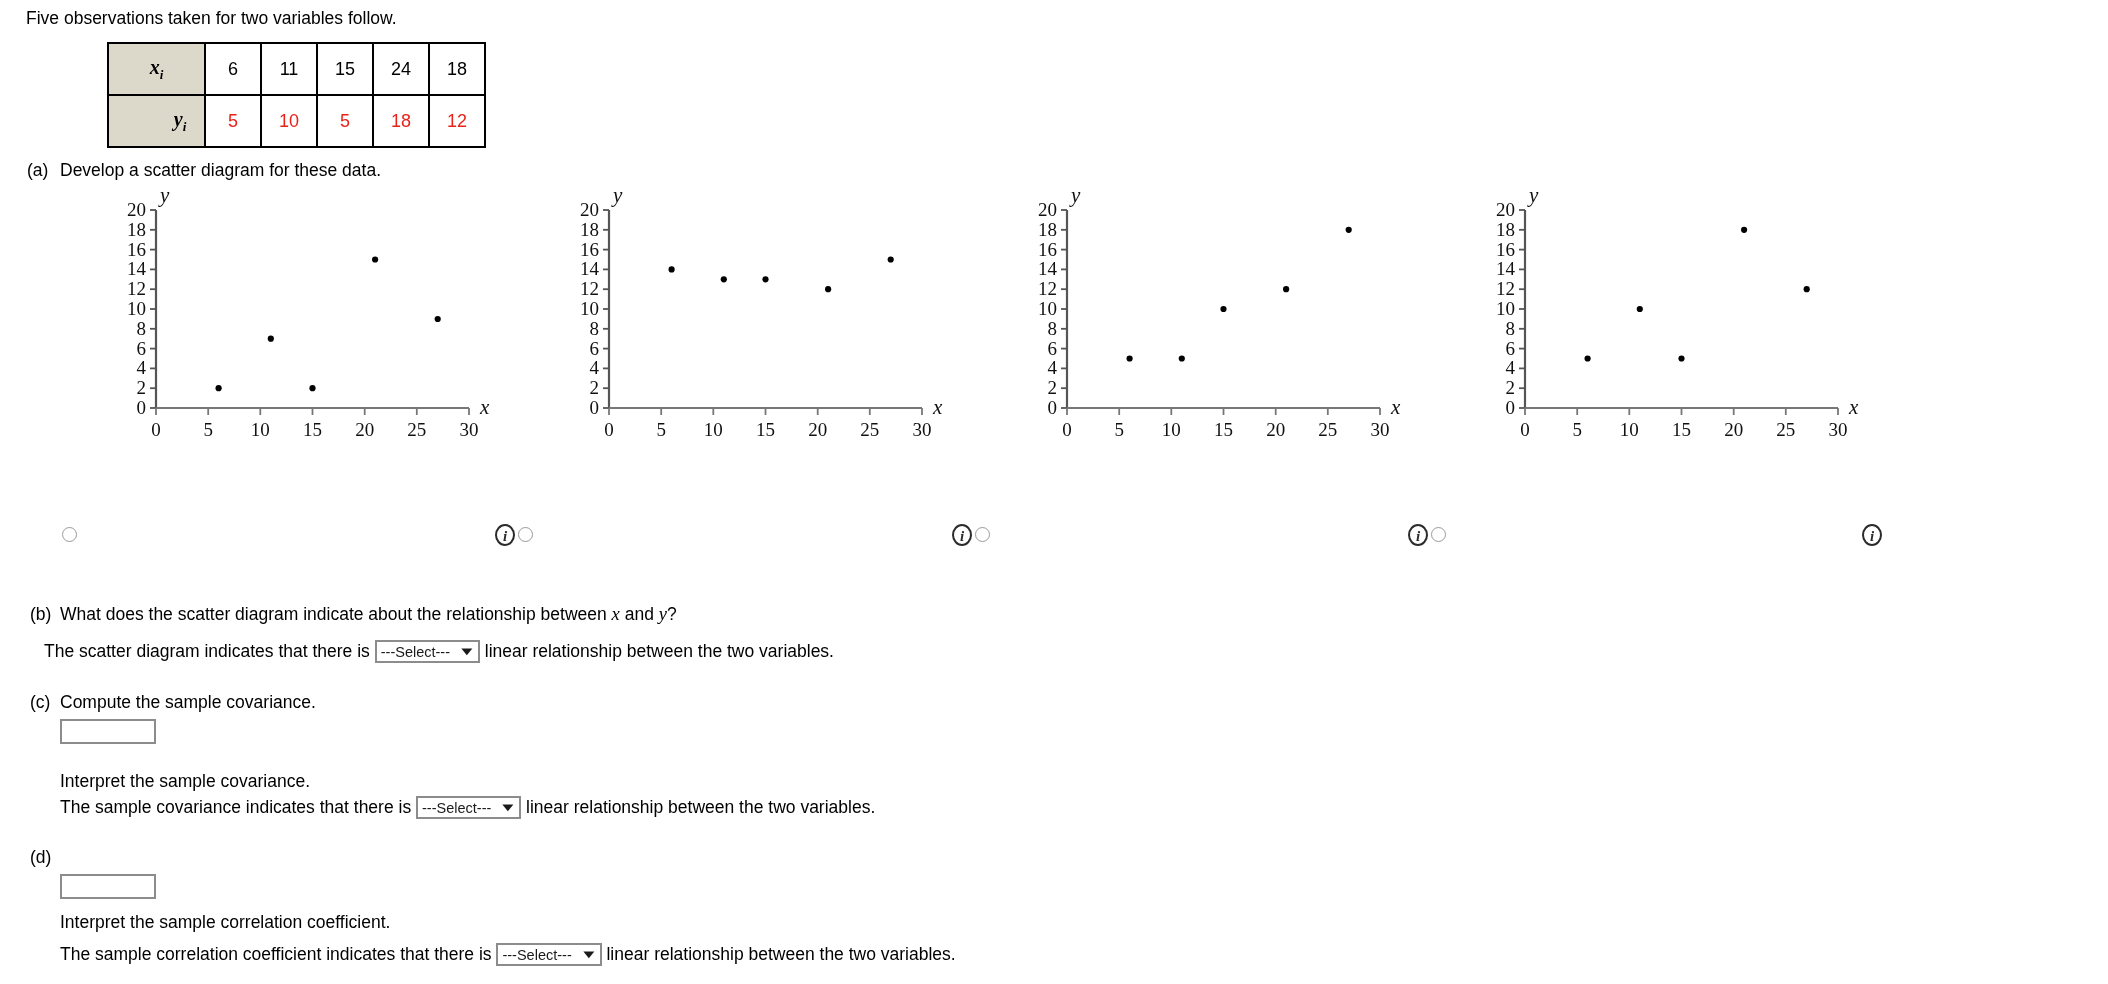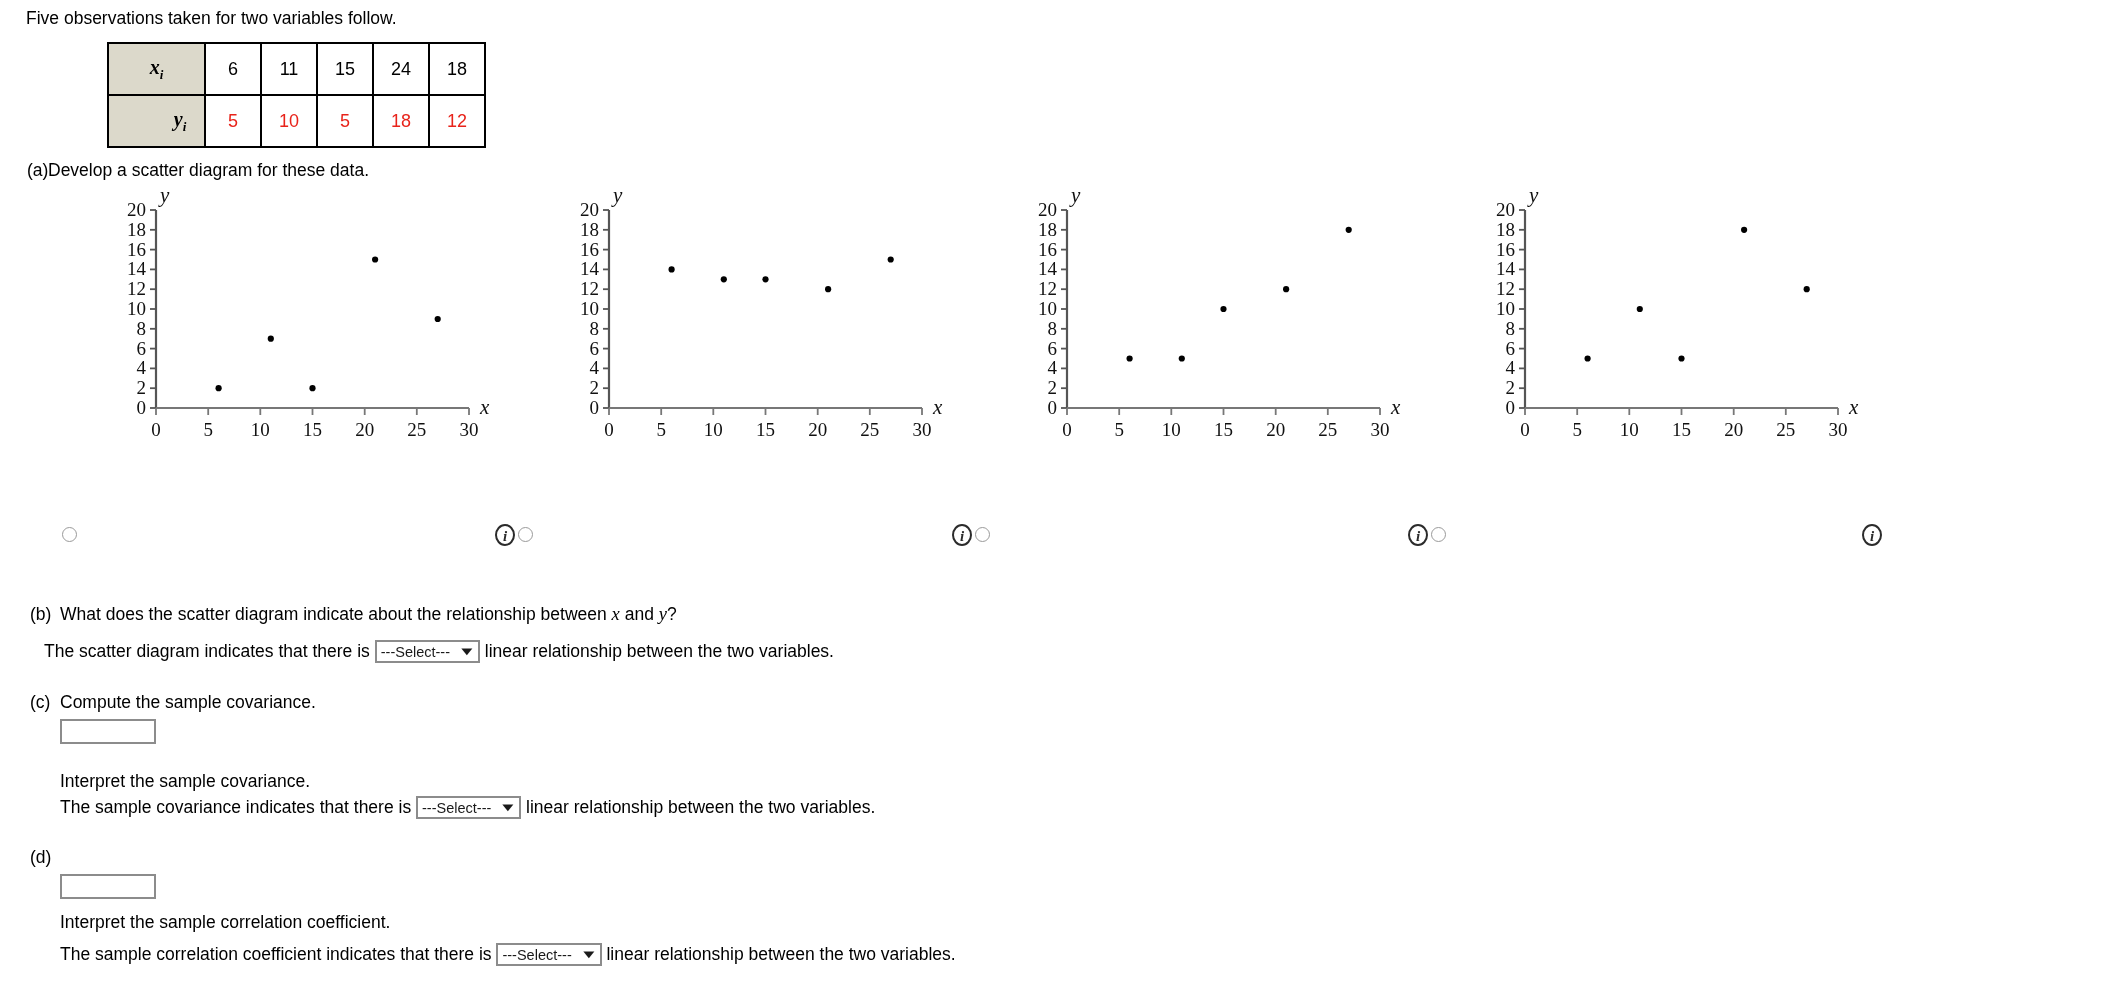--- a/index.html
+++ b/index.html
@@ -192,21 +192,21 @@
         <td class="yval" style="color: rgb(232, 35, 26);">10</td>
         <td class="yval" style="color: rgb(232, 35, 26);">5</td>
         <td class="yval" style="color: rgb(232, 35, 26);">18</td>
         <td class="yval" style="color: rgb(232, 35, 26);">12</td>
       </tr>
     </tbody>
       </table>
   </div>
 
   <div class="part-tag" style="left:27px; top:160px;">(a)</div>
-  <div class="part" style="left:48px; top:160px;">Develop a scatter diagram for these data.</div>
+  <div class="part" style="left:60px; top:160px;">Develop a scatter diagram for these data.</div>
 
   <div class="charts-row">
 
     <div class="chart" style="left:60px;">
       <svg width="450" height="285" viewBox="0 0 450 285">
 
         <line x1="96" y1="24" x2="96" y2="222" stroke="#555" stroke-width="2.2"></line>
 
         <line x1="96" y1="222" x2="409" y2="222" stroke="#777" stroke-width="2.2"></line>
 

